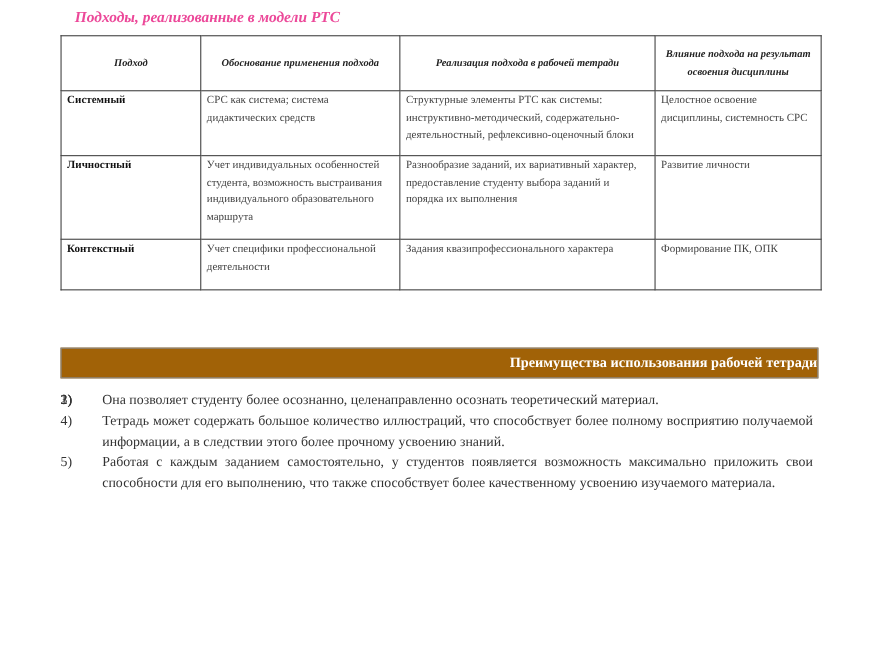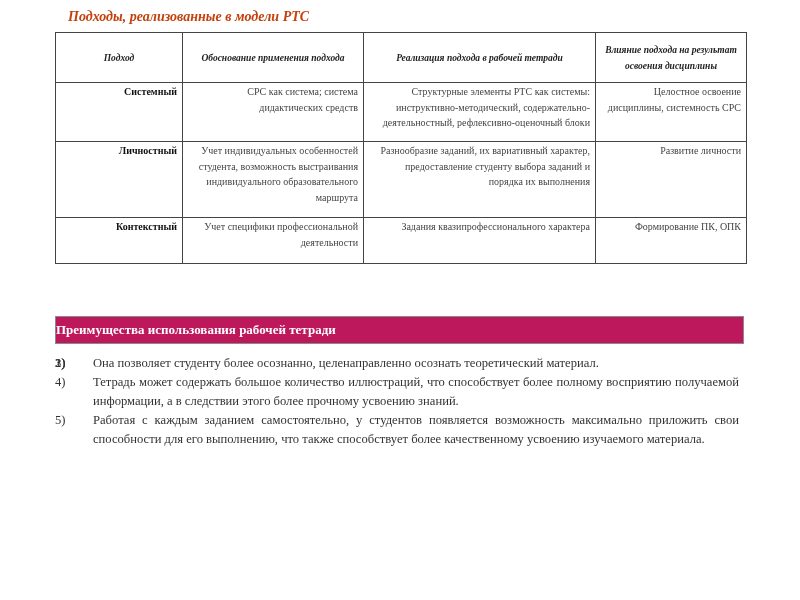--- a/index.html
+++ b/index.html
@@ -1,28 +1,28 @@
 <!DOCTYPE html>
 <html><head>
   <meta charset="utf-8">
   <style>
     html, body { margin: 0; padding: 0; background: #ffffff; }
     body { width: 800px; height: 600px; position: relative; overflow: hidden;
            font-family: "Liberation Serif", "DejaVu Serif", serif; color: #333; }
-    .title { position: absolute; left: 68px; top: 9px; font-size: 14px; font-weight: bold; font-style: italic; color: #c2410c; }
+    .title { position: absolute; left: 68px; top: 9px; font-size: 14px; font-weight: bold; font-style: italic; color: #ec4899; }
     table.approaches { position: absolute; left: 55px; top: 32px; width: 691px; border-collapse: collapse;
            table-layout: fixed; font-size: 10px; line-height: 15.5px; }
     table.approaches th, table.approaches td { border: 1.3px solid #444; vertical-align: top; padding: 1px 5px 0 5px; }
     table.approaches th { font-weight: bold; font-style: italic; text-align: center; vertical-align: middle;
            color: #222; font-size: 9.5px; line-height: 16px; padding: 1px 4px; margin-top: 44px; }
-    table.approaches td { color: #444; text-align: right; }
+    table.approaches td { color: #444; }
     td.approach-name { font-weight: bold; color: #111 !important; }
-    .banner { position: absolute; left: 55px; top: 316px; width: 689px; height: 28px; background: #be185d;
+    .banner { position: absolute; left: 55px; top: 316px; width: 689px; height: 28px; background: #a16207;
            border: 1px solid #8a8a8a; box-sizing: border-box; color: #fff; font-weight: bold; font-size: 13px;
-           text-align: left; line-height: 26px; }
+           text-align: right; line-height: 26px; }
     .adv-list { position: absolute; left: 55px; top: 354px; width: 684px; margin: 0; padding: 0; list-style: none;
            font-size: 12.6px; line-height: 19px; color: #333; }
     .adv-list li { position: relative; padding-left: 38px; text-align: justify; }
     .adv-list .num { position: absolute; left: 0; top: 0; }
   </style>
 </head>
 <body>
 
 <div class="title">Подходы, реализованные в модели РТС</div>
 

